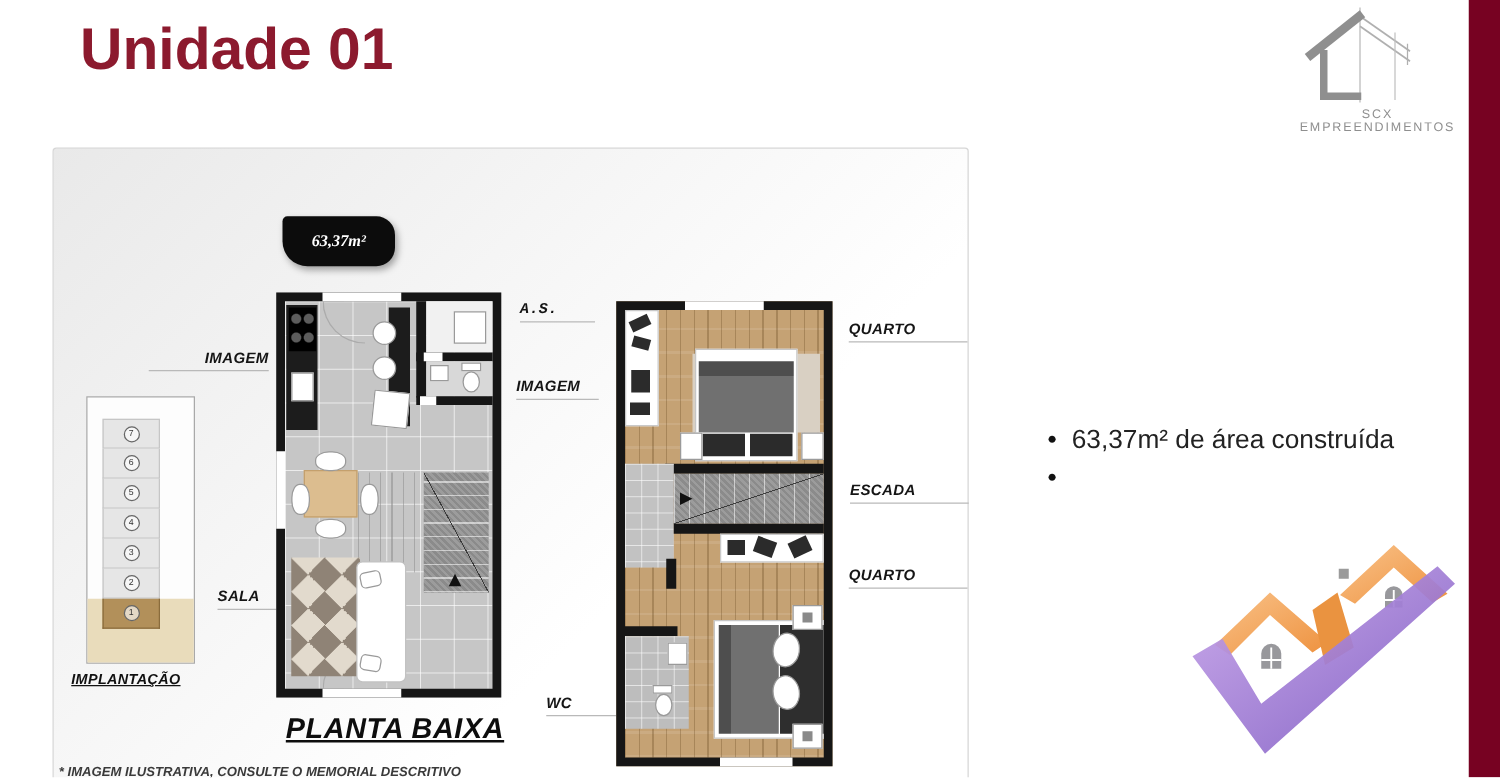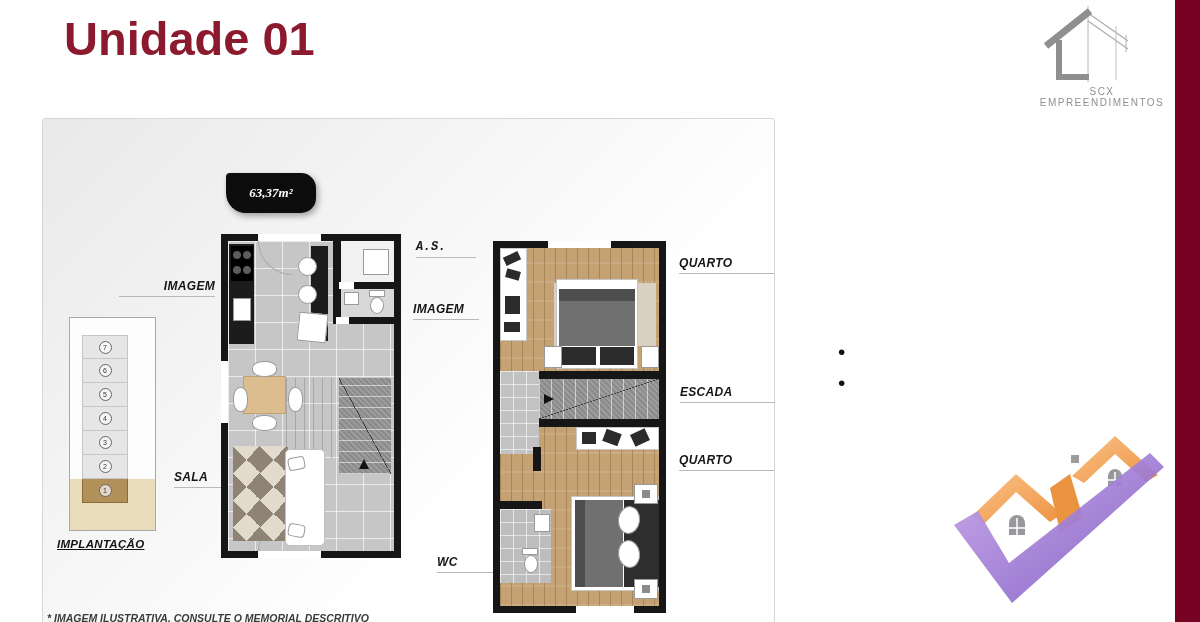--- a/index.html
+++ b/index.html
@@ -113,20 +113,21 @@
     <line x1="14" y1="42" x2="58" y2="7" stroke="#8f8f8f" stroke-width="7"></line>
     <path d="M27 36 V 73 H 57" fill="none" stroke="#8f8f8f" stroke-width="6"></path>
   </svg>
   <div class="brand-text">SCX EMPREENDIMENTOS</div>
 
   <div class="band"></div>
 
   <ul class="features">
     <li>
         <span class="dot">•</span>
+        <span>63,37m² de área construída</span>
       </li>
     <li>
         <span class="dot">•</span>
       </li>
   </ul>
 
   <svg class="abs" style="left:952px;top:428px;" width="224" height="194" viewBox="0 0 224 194">
     <defs>
       <linearGradient id="og" x1="0" y1="0" x2="1" y2="1">
         <stop offset="0" stop-color="#f9c289"></stop>
@@ -276,16 +277,17 @@
       <div class="blanket" style="left:75px;top:252px;width:48px;height:87px;background:linear-gradient(90deg,#4e4e4e 0 10px,#707070 10px);"></div>
       <div class="pillow" style="left:124px;top:252px;width:35px;height:87px;background:#2e2e2e;"></div>
       <div class="furn" style="left:118px;top:258px;width:22px;height:28px;border-radius:50%;transform:rotate(8deg);"></div>
       <div class="furn" style="left:118px;top:292px;width:22px;height:28px;border-radius:50%;transform:rotate(-8deg);"></div>
       <div class="furn" style="left:134px;top:236px;width:24px;height:20px;"></div>
       <div class="dot-sq" style="left:142px;top:242px;width:8px;height:8px;"></div>
       <div class="furn" style="left:134px;top:331px;width:24px;height:20px;"></div>
       <div class="dot-sq" style="left:142px;top:337px;width:8px;height:8px;"></div>
     </div>
 
+    <div class="plan-title">PLANTA BAIXA</div>
     <div class="disclaimer">* IMAGEM ILUSTRATIVA, CONSULTE O MEMORIAL DESCRITIVO</div>
   </div>
 
 </div>
 
 </body></html>

